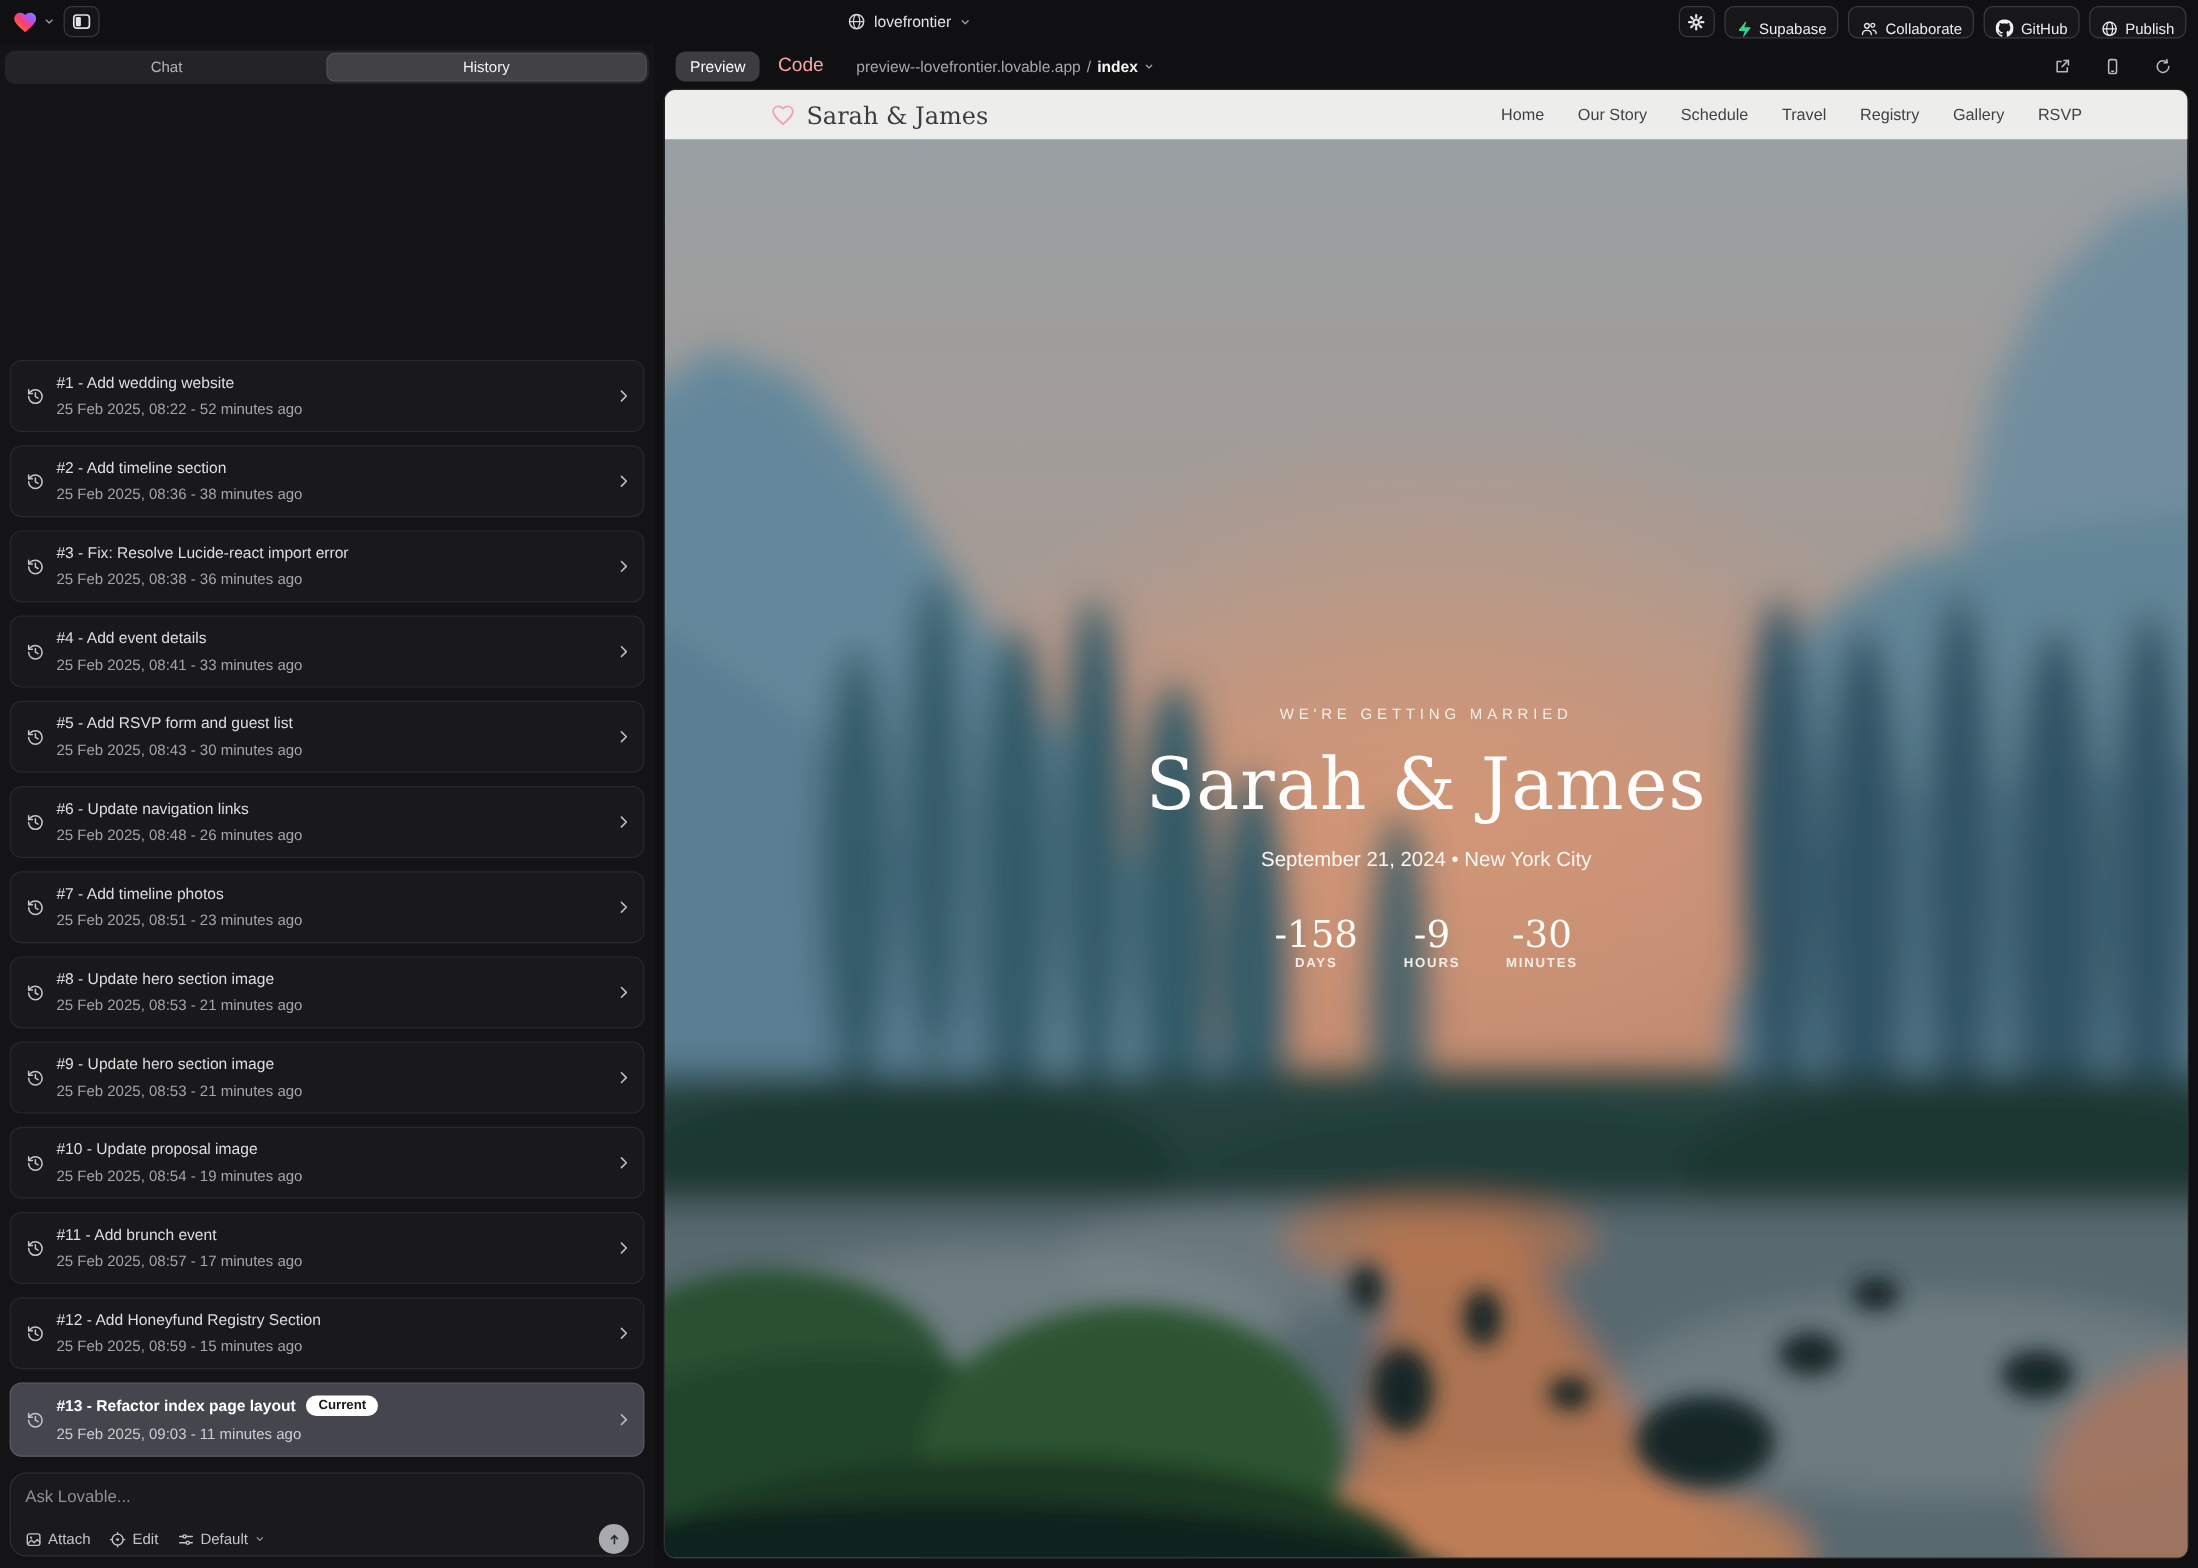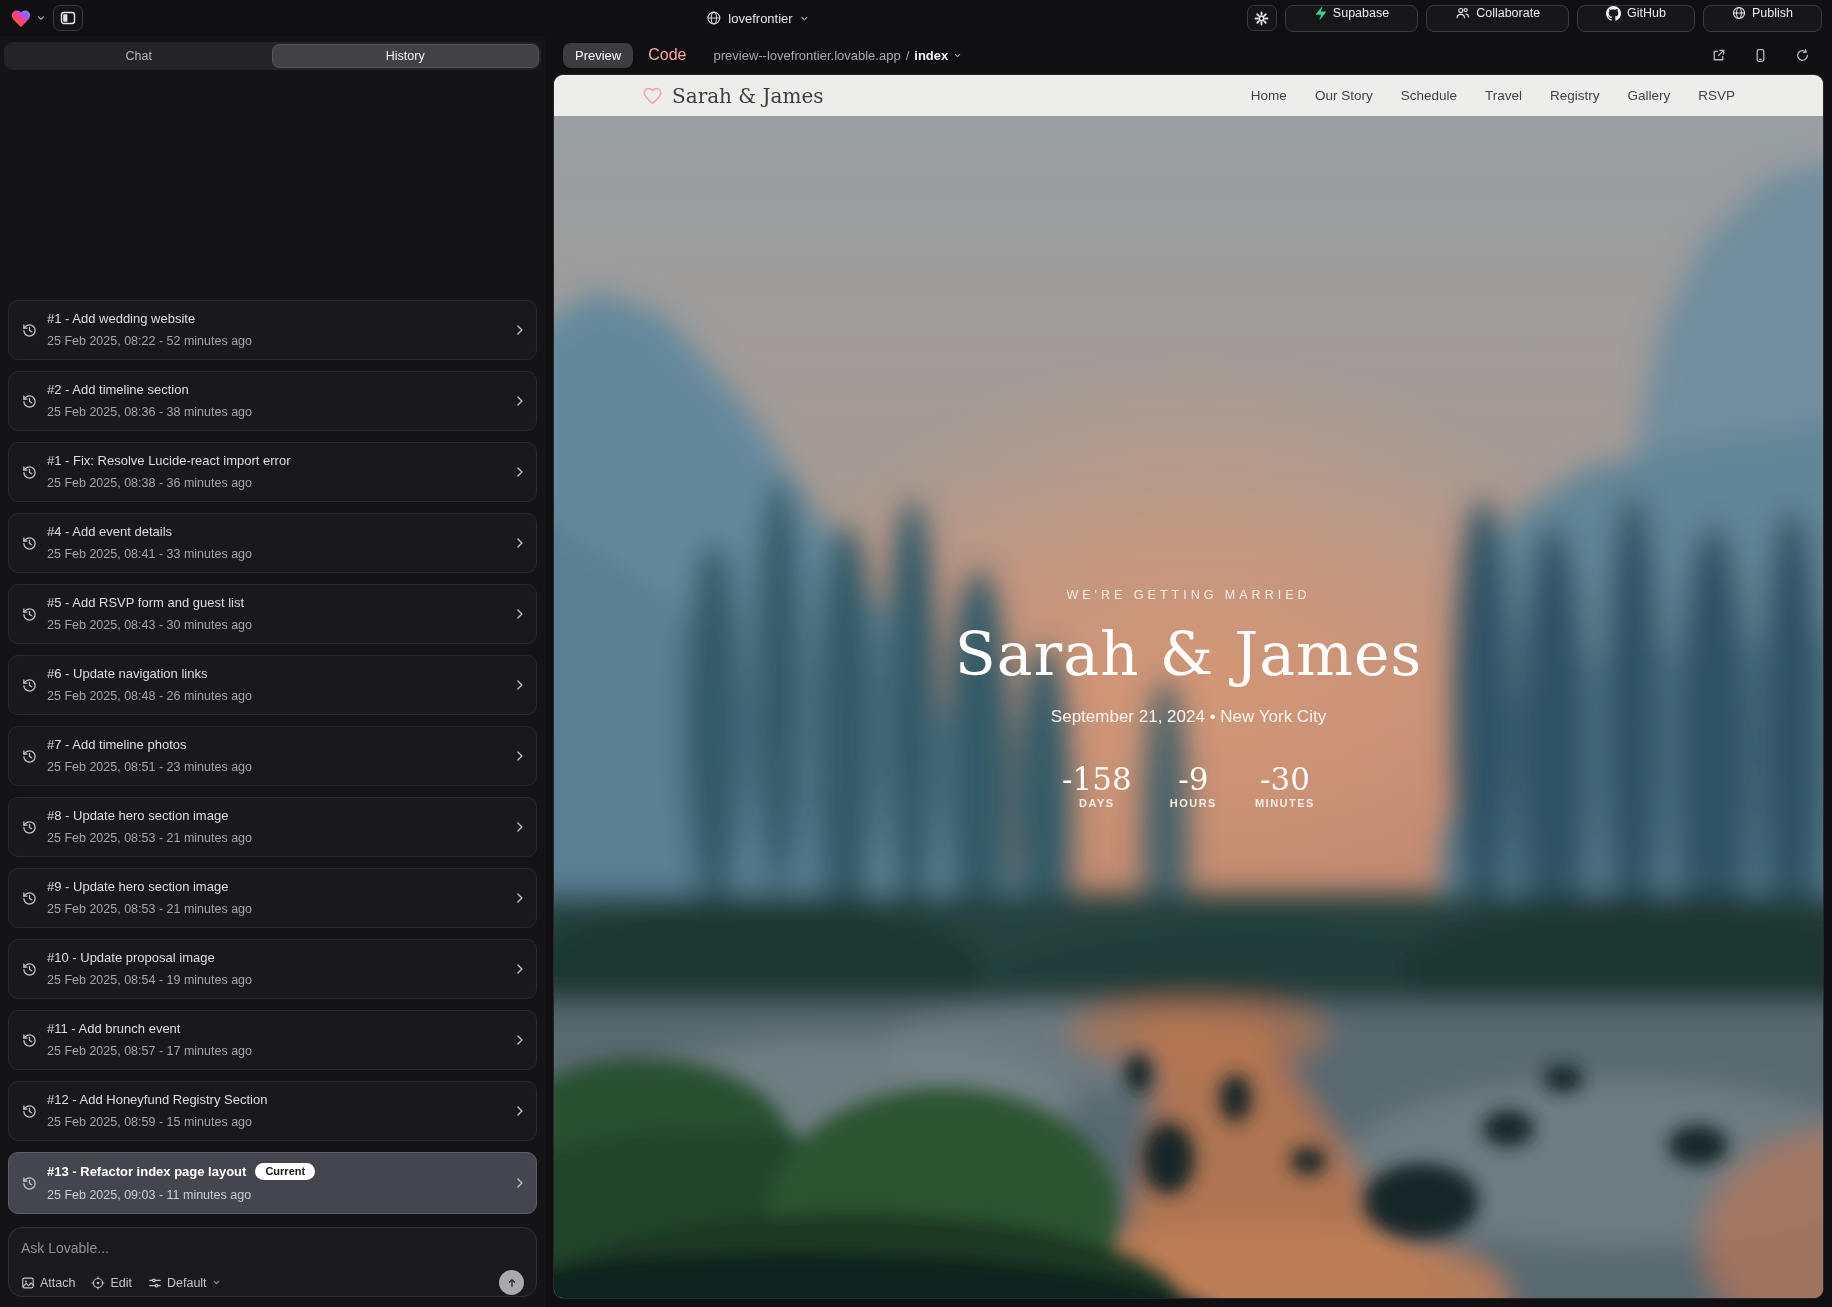--- a/index.html
+++ b/index.html
@@ -8,21 +8,21 @@
   .app { width:100%; height:100%; display:flex; flex-direction:column; }
 
   
   .topbar { height:36px; flex:0 0 36px; display:flex; align-items:center; padding:0 10px; position:relative; }
   .tb-left { display:flex; align-items:center; gap:7px; }
   .logo-btn { display:flex; align-items:center; gap:4px; cursor:pointer; }
   .icon { display:inline-flex; align-items:center; justify-content:center; }
   .sq-btn { width:30px; height:26px; border:1px solid #39393f; border-radius:7px; background:#151518; display:flex; align-items:center; justify-content:center; color:#d4d4d8; }
   .tb-center { position:absolute; left:758px; top:50%; transform:translate(-50%,-50%); display:flex; align-items:center; gap:7px; font-size:13px; color:#e4e4e7; cursor:pointer; }
   .tb-right { margin-left:auto; display:flex; align-items:center; gap:8px; }
-  .pill-btn { height:27px; display:flex; align-items:flex-start; gap:6px; padding:0 28px; background:#17171a; border:1px solid #3a3a41; border-radius:8px; font-size:12.5px; color:#ececf0; cursor:pointer; }
+  .pill-btn { height:27px; display:flex; align-items:flex-end; gap:6px; padding:0 9px; background:#17171a; border:1px solid #3a3a41; border-radius:8px; font-size:12.5px; color:#ececf0; cursor:pointer; }
 
   
   .main { flex:1; display:flex; min-height:0; }
 
   
   .sidebar { width:545px; flex:0 0 545px; display:flex; flex-direction:column; background:#141416; padding:6px 8px 10px; }
   .tabbar { display:flex; background:#242428; border-radius:9px; padding:2px; margin:0 -4px; }
   .tab { flex:1; height:24px; display:flex; align-items:center; justify-content:center; font-size:12.5px; color:#b3b3ba; border-radius:7px; cursor:pointer; }
   .tab.active { background:#414146; color:#f1f1f4; border:1px solid #515158; }
   .history { margin-top:auto; display:flex; flex-direction:column; gap:11px; }
@@ -233,21 +233,21 @@
         <div class="hcard">
           <span class="hico icon">
               <svg width="15" height="15" viewBox="0 0 24 24" fill="none" stroke="currentColor" stroke-width="2" stroke-linecap="round" stroke-linejoin="round">
                 <path d="M3 12a9 9 0 1 0 9-9 9.75 9.75 0 0 0-6.74 2.74L3 8"></path>
                 <path d="M3 3v5h5"></path>
                 <path d="M12 7v5l3.5 2"></path>
               </svg>
             </span>
           <div class="hc-text">
               <div class="hc-title">
-                <span>#1 - Fix: Resolve Lucide-react import error</span>
+                <span>#3 - Fix: Resolve Lucide-react import error</span>
               </div>
               <div class="hc-date">25 Feb 2025, 08:38 - 36 minutes ago</div>
             </div>
           <span class="hc-chev icon">
               <svg width="13" height="13" viewBox="0 0 16 16">
                 <path d="M6 3l5 5-5 5" fill="none" stroke="currentColor" stroke-width="1.6" stroke-linecap="round" stroke-linejoin="round"></path>
               </svg>
             </span>
         </div>
         <div class="hcard">

